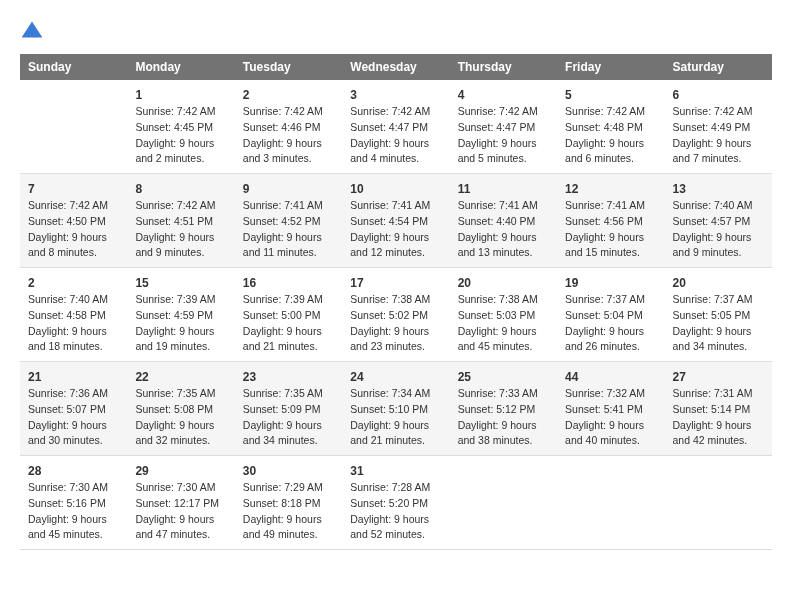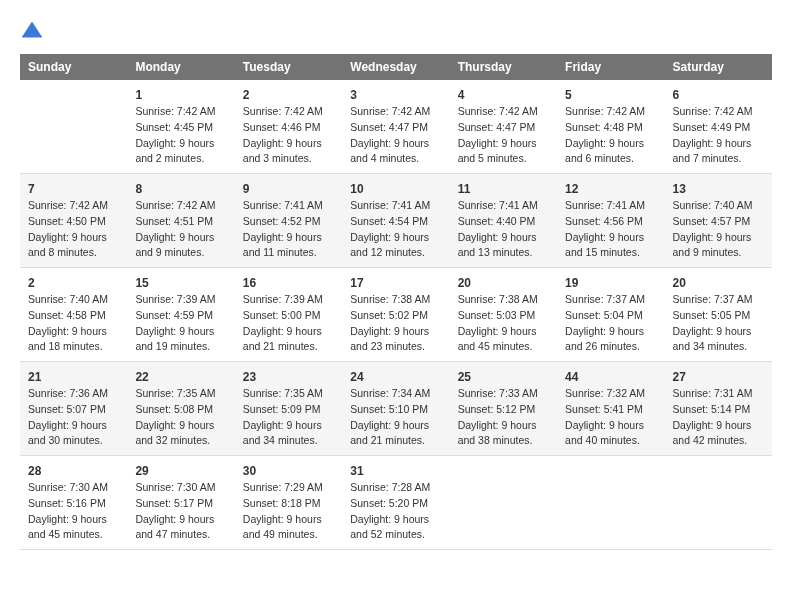--- a/index.html
+++ b/index.html
@@ -318,21 +318,21 @@
         <td>
           <div class="day-number">28</div>
           <div class="day-info">Sunrise: 7:30 AM</div>
           <div class="day-info">Sunset: 5:16 PM</div>
           <div class="day-info">Daylight: 9 hours</div>
           <div class="day-info">and 45 minutes.</div>
         </td>
         <td>
           <div class="day-number">29</div>
           <div class="day-info">Sunrise: 7:30 AM</div>
-          <div class="day-info">Sunset: 5:17 PM</div>
+          <div class="day-info">Sunset: 12:17 PM</div>
           <div class="day-info">Daylight: 9 hours</div>
           <div class="day-info">and 47 minutes.</div>
         </td>
         <td>
           <div class="day-number">30</div>
           <div class="day-info">Sunrise: 7:29 AM</div>
           <div class="day-info">Sunset: 8:18 PM</div>
           <div class="day-info">Daylight: 9 hours</div>
           <div class="day-info">and 49 minutes.</div>
         </td>

